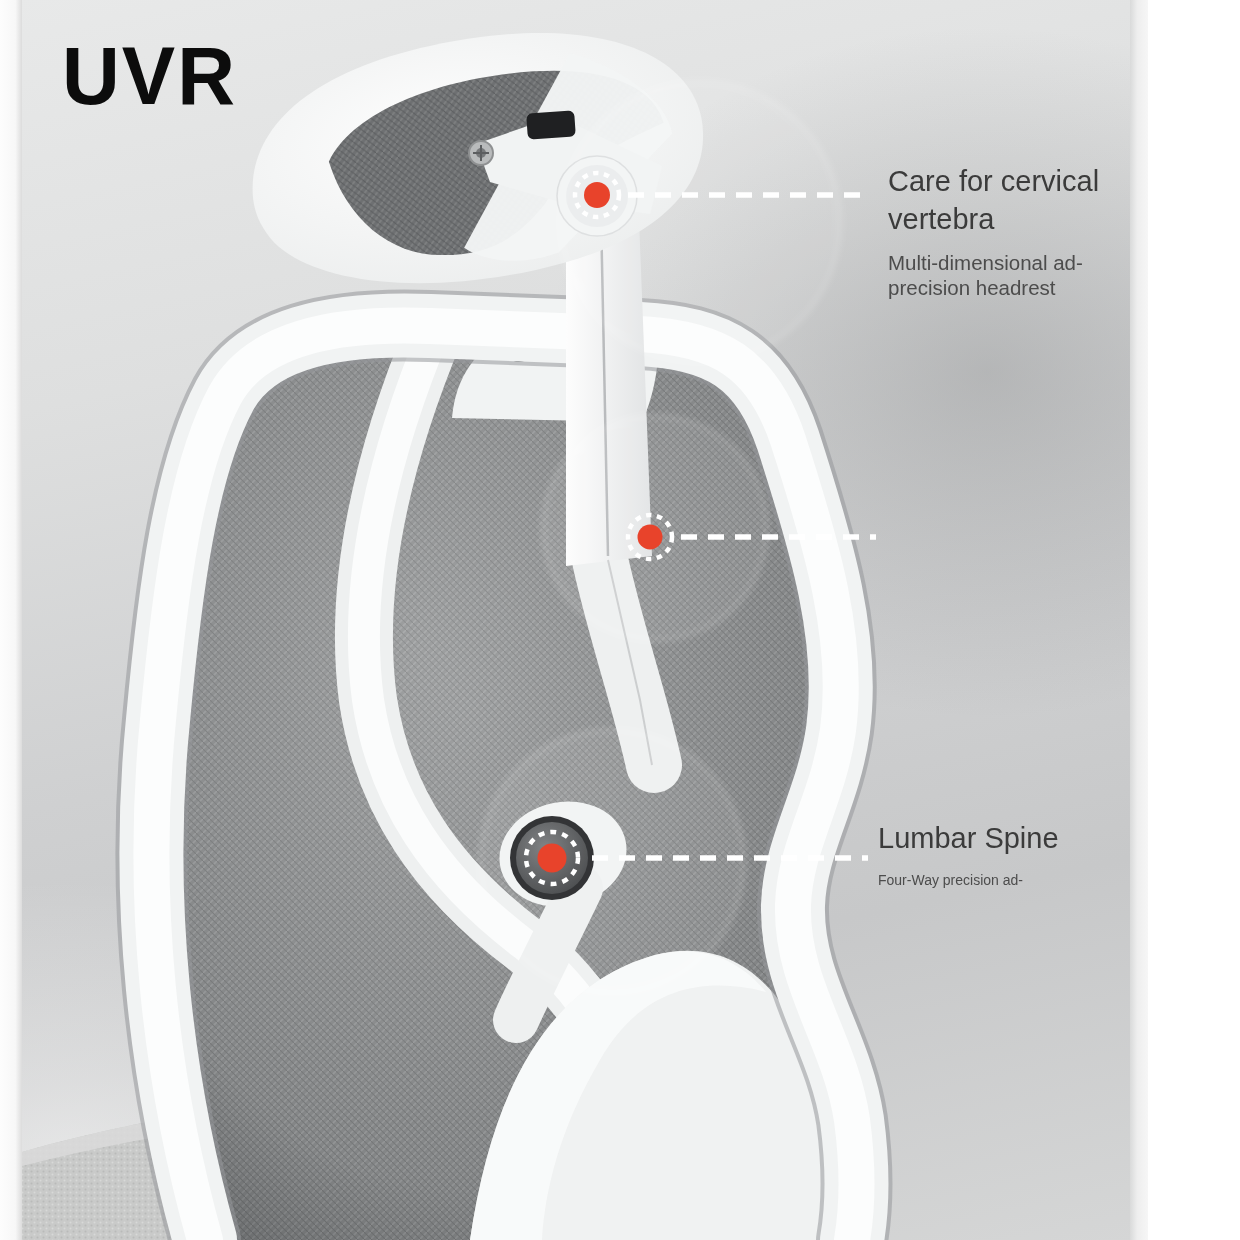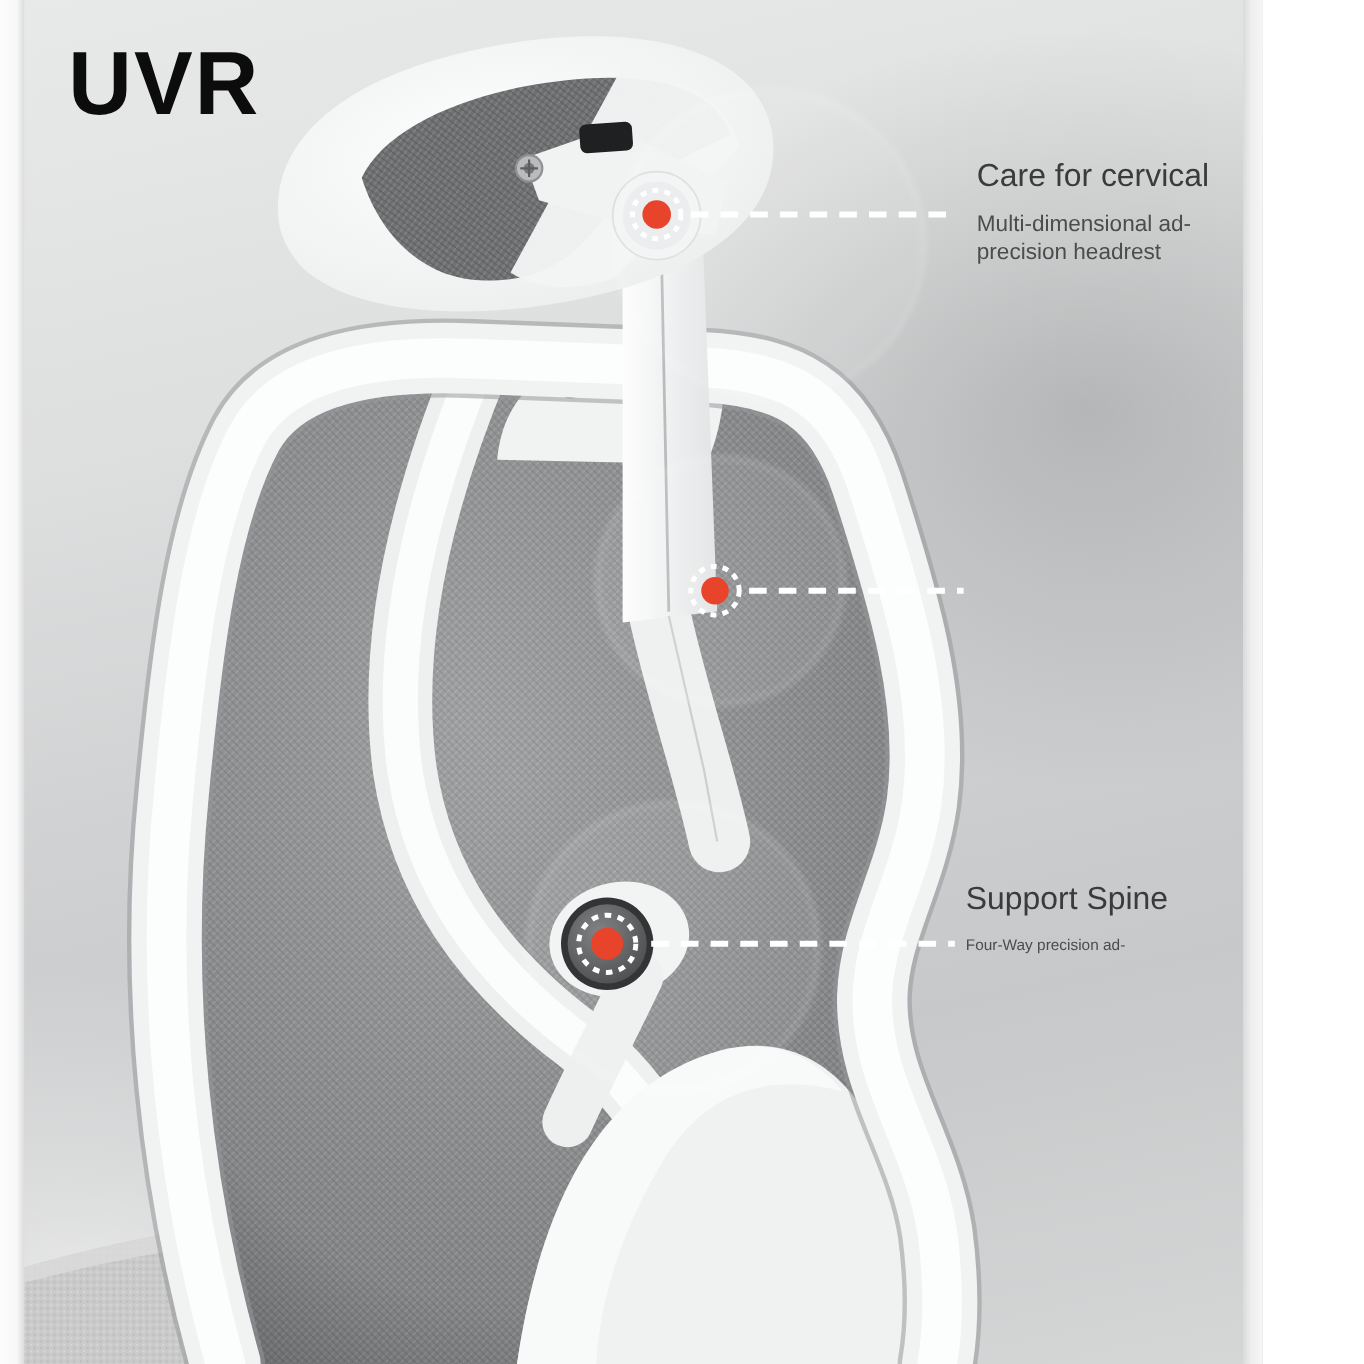--- a/index.html
+++ b/index.html
@@ -13,21 +13,21 @@
   }
   .edge-strip { position:absolute; top:0; height:1240px; }
   .edge-left  { left:0; width:22px; background:linear-gradient(90deg,#fdfdfd 0%, #f7f7f7 70%, #dcdcdc 100%); }
   .edge-right { right:0; width:18px; background:linear-gradient(90deg,#d9dada 0%, #eeeeee 40%, #f6f6f6 100%); }
   svg.chair { position:absolute; left:0; top:0; width:1240px; height:1240px; display:block; }
   .logo {
     position:absolute; left:62px; top:30px;
     font-size:80px; font-weight:bold; letter-spacing:2px; color:#0c0c0c;
     transform:scaleY(1.02);
   }
-  .callout { position:absolute; width:340px; }
+  .callout { position:absolute; width:340px;margin-top:21px; }
   .callout h2 {
     margin:0; font-size:29px; line-height:38px; font-weight:400; color:#3b3b3b;
   }
   .callout h2 span { display:block; }
   .callout p {
     margin:13px 0 0 0; font-size:20.5px; line-height:24.5px; color:#4c4c4c; font-weight:400;
   }
   .callout p span { display:block; }
   .callout-1 { left:888px; top:141px; }
   .callout-2 { left:892px; top:476px; }
@@ -201,30 +201,31 @@
   </svg>
 
   <div class="edge-strip edge-left"></div>
   <div class="edge-strip edge-right"></div>
 
   <div class="logo">UVR</div>
 
   <div class="callout callout-1">
     <h2>
       <span>Care for cervical</span>
+      <span>vertebra</span>
     </h2>
     <p>
       <span>Multi-dimensional ad-</span>
       <span>precision headrest</span>
     </p>
   </div>
 
 
   <div class="callout callout-3">
     <h2>
-      <span>Support Spine</span>
+      <span>Lumbar Spine</span>
     </h2>
     <p>
       <span>Four-Way precision ad-</span>
     </p>
   </div>
 
 </div>
 
 </body></html>

